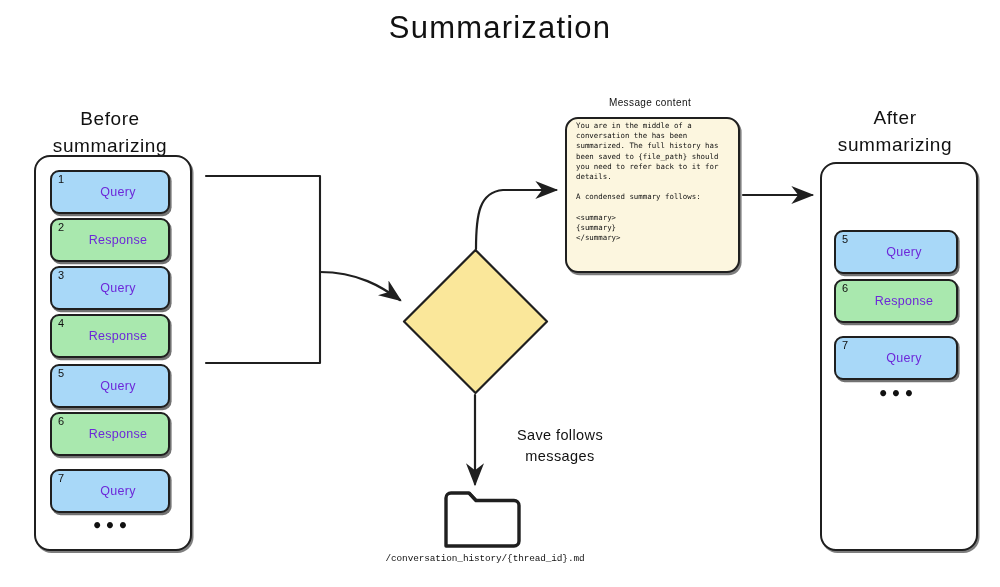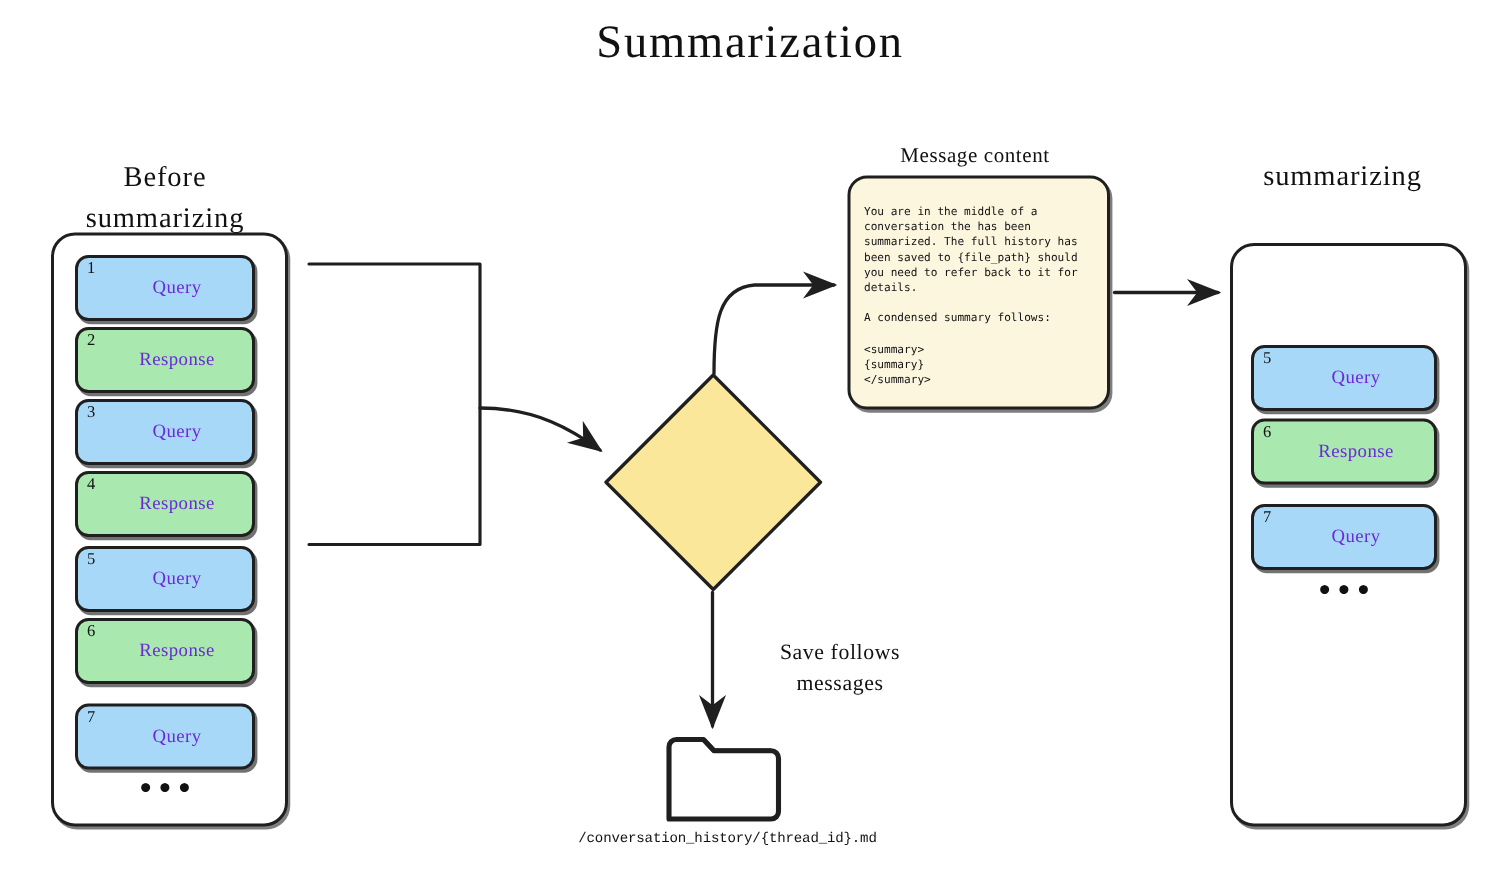--- a/index.html
+++ b/index.html
@@ -3,21 +3,21 @@
 <meta charset="utf-8">
 <style>
   html,body{margin:0;padding:0;}
   body{
     width:1000px;height:587px;
     background:#ffffff;
     font-family:"DejaVu Sans", sans-serif;
     overflow:hidden;
     position:relative;
   }
-  .hand{font-family:Liberation Serif, serif;}
+  .hand{font-family:Liberation Sans, sans-serif;}
   #canvas{position:absolute;left:0;top:0;width:1000px;height:587px;}
   svg.deco{position:absolute;left:0;top:0;width:1000px;height:587px;pointer-events:none;}
 
   
   #title{
     position:absolute;left:0;top:10px;width:1000px;
     text-align:center;
     font-size:31px;
     letter-spacing:1.2px;
     color:#111;
@@ -67,30 +67,30 @@
   .yellow{background:#fae79a;}
 
   .dots{
     position:absolute;text-align:center;width:100%;
     font-size:17px;color:#111;letter-spacing:2px;font-weight:bold;
   }
 
   
   #msgbox-label{
     position:absolute;left:560px;top:97px;width:180px;
-    text-align:center;font-size:14px;color:#111;letter-spacing:.4px;
+    text-align:center;font-size:10px;color:#111;letter-spacing:.4px;
   }
   #msgbox{
     position:absolute;left:565px;top:117px;width:175px;height:156px;
     background:#fcf6df;
     border:2.2px solid #1f1f1f;
     border-radius:13px;
     box-shadow:1.6px 2.2px 0 rgba(20,20,20,.55);
     box-sizing:border-box;
-    padding:17px 9px;
+    padding:2px 9px;
   }
   #msgbox pre{
     margin:0;
     font-family:"DejaVu Sans Mono", monospace;
     font-size:7.4px;
     line-height:10.2px;
     color:#111;
     white-space:pre-wrap;
     word-break:normal;
   }
@@ -126,20 +126,21 @@
 <div id="canvas">
 
   <div id="title" class="hand">Summarization</div>
 
   <div id="head-before" class="col-head hand">
     <div>Before</div>
     <div>summarizing</div>
   </div>
 
   <div id="head-after" class="col-head hand">
+    <div>After</div>
     <div>summarizing</div>
   </div>
 
   <div id="panel-before" class="panel"></div>
 
   <div class="msg blue" style="left:50px;top:170px;width:120px;height:44px;">
     <span class="num hand">1</span>
     <span class="lbl hand">Query</span>
   </div>
   <div class="msg green" style="left:50px;top:218px;width:120px;height:44px;">

